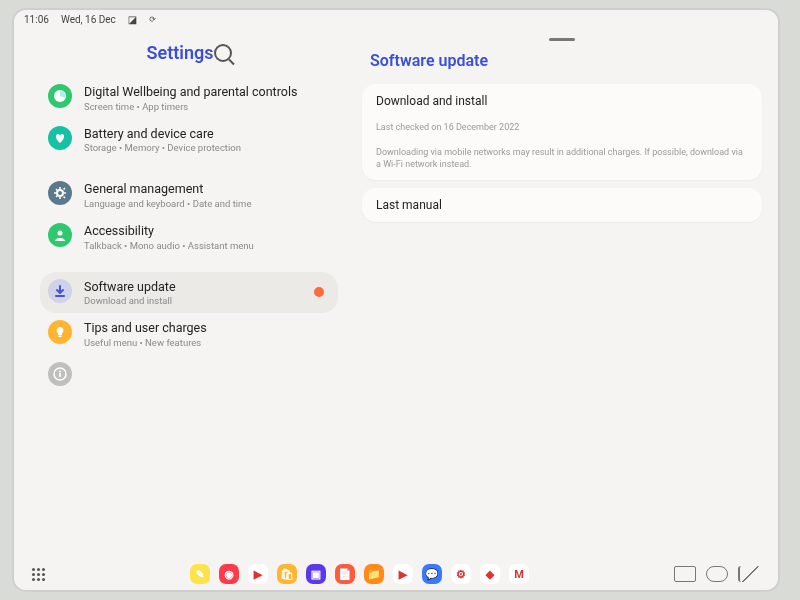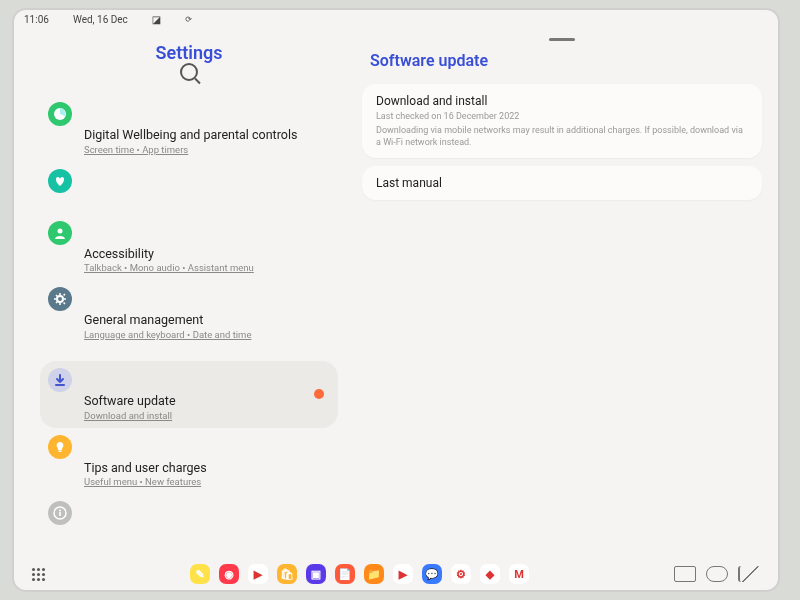--- a/index.html
+++ b/index.html
@@ -1,40 +1,40 @@
 <!DOCTYPE html>
 <html><head>
 <meta charset="utf-8">
 <style>
   * { margin: 0; padding: 0; box-sizing: border-box; font-family: -apple-system, BlinkMacSystemFont, "Segoe UI", Roboto, sans-serif; }
   body { width: 800px; height: 600px; background: #d8dbd6; overflow: hidden; position: relative; }
   .tablet { position: absolute; top: 8px; left: 12px; right: 20px; bottom: 8px; background: #f5f4f3; border-radius: 14px; overflow: hidden; box-shadow: inset 0 0 0 2px rgba(0,0,0,.15); display: flex; flex-direction: column; }
   .status-bar { height: 22px; display: flex; align-items: center; padding: 0 12px; font-size: 10px; color: #444; gap: 6px; }
-  .status-left { display: flex; gap: 24px; align-items: center; justify-content: center; }
+  .status-left { display: flex; gap: 12px; align-items: center; justify-content: center; }
   .content { flex: 1; display: flex; overflow: hidden; }
   .sidebar { width: 340px; padding: 8px 14px 0 28px; display: flex; flex-direction: column; }
-  .sb-header { display: flex; align-items: center; justify-content: center; padding: 4px 4px 14px 4px; flex-direction: column; }
+  .sb-header { display: flex; align-items: center; justify-content: center; padding: 4px 4px 14px 4px; }
   .sb-title { color: #3a4fd8; font-size: 18px; font-weight: 600; }
   .search { width: 18px; height: 18px; border: 2px solid #555; border-radius: 50%; position: relative; cursor: pointer; }
   .search::after { content: ""; position: absolute; width: 7px; height: 2px; background: #555; transform: rotate(45deg); bottom: -3px; right: -5px; }
   .sb-group { margin-bottom: 14px; }
   .sb-item { display: flex; align-items: flex-start; gap: 12px; padding: 7px 8px; border-radius: 16px; cursor: pointer; }
   .sb-item.sel { background: #eceae6; }
   .sb-item .badge { width: 10px; height: 10px; border-radius: 50%; background: #ff6a3c; margin-left: auto; align-self: center; margin-right: 6px; }
   .ic { width: 24px; height: 24px; border-radius: 50%; flex-shrink: 0; display: flex; align-items: center; justify-content: center; }
   .ic svg { width: 14px; height: 14px; }
-  .sb-text .t { font-size: 12.5px; color: #222; line-height: 1.25; margin-top: 25px; }
-  .sb-text .s { font-size: 9.5px; color: #8a8a87; margin-top: 1px; text-decoration: underline; }
+  .sb-text .t { font-size: 12.5px; color: #222; line-height: 1.25; }
+  .sb-text .s { font-size: 9.5px; color: #8a8a87; margin-top: 1px; }
   .main { flex: 1; padding: 8px 18px 0 10px; display: flex; flex-direction: column; }
   .drag { width: 26px; height: 3px; background: #777; border-radius: 2px; align-self: center; margin-bottom: 6px; }
   .main-title { color: #3a4fd8; font-size: 16px; font-weight: 600; padding: 4px 4px 14px 8px; }
   .cards { display: flex; flex-direction: column; gap: 8px; }
   .card { background: #fcfbfa; border-radius: 14px; padding: 10px 14px; box-shadow: 0 1px 2px rgba(0,0,0,.04); cursor: pointer; }
   .card .ct { font-size: 12px; color: #222; }
-  .card .cs { font-size: 9px; color: #9a9a97; margin-top: 2px; line-height: 1.35; }
+  .card .cs { font-size: 9px; color: #9a9a97; margin-top: 13px; line-height: 1.35; }
   .dock { height: 36px; display: flex; align-items: center; justify-content: center; gap: 10px; padding: 0 20px; }
   .dock-side { display: flex; gap: 8px; align-items: center; }
   .dock-apps { display: flex; gap: 9px; align-items: center; margin: 0 auto; }
   .dic { width: 20px; height: 20px; border-radius: 7px; display: flex; align-items: center; justify-content: center; font-size: 11px; color: #fff; font-weight: 700; cursor: pointer; }
   .nav { display: flex; gap: 10px; }
   .navb { width: 22px; height: 16px; border-radius: 3px; border: 1.5px solid #777; cursor: pointer; }
   .grid9 { display: grid; grid-template-columns: repeat(3, 3px); grid-template-rows: repeat(3, 3px); gap: 2px; cursor: pointer; }
   .grid9 span { background: #555; border-radius: 50%; }
 </style>
 </head>
@@ -69,45 +69,49 @@
                 <div class="t">Digital Wellbeing and parental controls</div>
                 <div class="s">Screen time • App timers</div>
               </div>
             </div>
             <div class="sb-item">
               <div class="ic" style="background:#17c1a3">
                 <svg viewBox="0 0 14 14">
                   <path d="M7 12 C2 8 2 3 5 3 C6 3 7 4 7 5 C7 4 8 3 9 3 C12 3 12 8 7 12Z" fill="#fff"></path>
                 </svg>
               </div>
+              <div class="sb-text">
+                <div class="t">Battery and device care</div>
+                <div class="s">Storage • Memory • Device protection</div>
+              </div>
             </div>
           </div>
           <div class="sb-group">
+            <div class="sb-item">
+              <div class="ic" style="background:#5a7a8c">
+                <svg viewBox="0 0 14 14">
+                  <circle cx="7" cy="7" r="3" fill="none" stroke="#fff" stroke-width="2"></circle>
+                  <path d="M7 1v2M7 11v2M1 7h2M11 7h2M3 3l1.4 1.4M10.6 10.6L12 12M3 11l1.4-1.4M10.6 3.4L12 2" stroke="#fff" stroke-width="1.5"></path>
+                </svg>
+              </div>
+              <div class="sb-text">
+                <div class="t">General management</div>
+                <div class="s">Language and keyboard • Date and time</div>
+              </div>
+            </div>
             <div class="sb-item">
               <div class="ic" style="background:#2fc86e">
                 <svg viewBox="0 0 14 14">
                   <circle cx="7" cy="5" r="2.5" fill="#fff"></circle>
                   <path d="M2 13 C2 9 12 9 12 13Z" fill="#fff"></path>
                 </svg>
               </div>
               <div class="sb-text">
                 <div class="t">Accessibility</div>
                 <div class="s">Talkback • Mono audio • Assistant menu</div>
-              </div>
-            </div>
-            <div class="sb-item">
-              <div class="ic" style="background:#5a7a8c">
-                <svg viewBox="0 0 14 14">
-                  <circle cx="7" cy="7" r="3" fill="none" stroke="#fff" stroke-width="2"></circle>
-                  <path d="M7 1v2M7 11v2M1 7h2M11 7h2M3 3l1.4 1.4M10.6 10.6L12 12M3 11l1.4-1.4M10.6 3.4L12 2" stroke="#fff" stroke-width="1.5"></path>
-                </svg>
-              </div>
-              <div class="sb-text">
-                <div class="t">General management</div>
-                <div class="s">Language and keyboard • Date and time</div>
               </div>
             </div>
           </div>
           <div class="sb-group">
             <div class="sb-item sel">
               <div class="ic" style="background:#cfd2e8">
                 <svg viewBox="0 0 14 14">
                   <path d="M7 2 v7 M4 6 l3 3 l3 -3" stroke="#4256d0" stroke-width="2" fill="none" stroke-linecap="round" stroke-linejoin="round"></path>
                   <path d="M3 12 h8" stroke="#4256d0" stroke-width="2" stroke-linecap="round"></path>
                 </svg>

